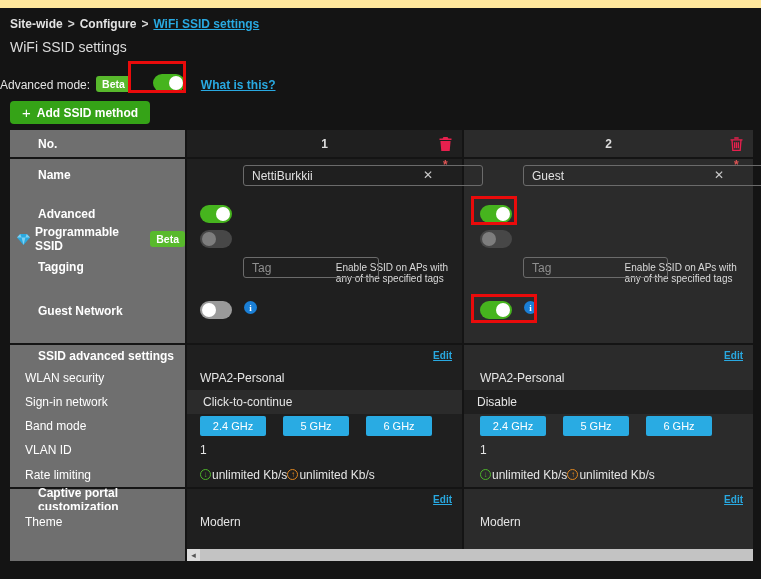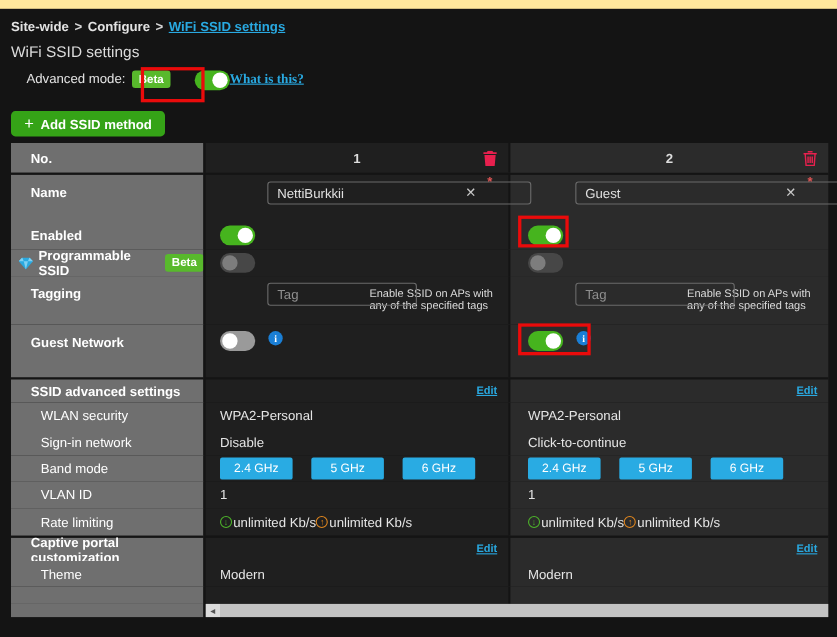--- a/index.html
+++ b/index.html
@@ -14,25 +14,25 @@
   .top-banner { position:absolute; top:0; left:0; width:761px; height:8px; background:#ffe79c; }
 
   
   .breadcrumb { position:absolute; top:17px; left:10px; font-size:12px; font-weight:700; color:#e3e3e3; }
   .breadcrumb .sep { margin:0 5px; color:#d5d5d5; }
   .crumb-link { color:#29a9e1; text-decoration:underline; cursor:pointer; }
 
   .page-title { position:absolute; top:39px; left:10px; font-size:14px; color:#dcdcdc; }
 
   
-  .adv-row { position:absolute; top:64px; left:24px; height:28px; display:flex; align-items:flex-start; font-size:12px; color:#e3e3e3; }
+  .adv-row { position:absolute; top:64px; left:0; height:28px; display:flex; align-items:flex-end; font-size:12px; color:#e3e3e3; }
   .adv-label { font-weight:400; }
   .beta-badge { background:#58b92c; color:#fff; font-size:10.5px; font-weight:700; border-radius:3px; padding:2px 6px; margin-left:6px; }
   .adv-row .tg { margin-left:22px; }
-  .help-link { color:#29a9e1; text-decoration:underline; font-size:12px; font-weight:700; cursor:pointer;font-family:Liberation Serif, serif; }
+  .help-link { color:#29a9e1; text-decoration:underline; font-size:12px; font-weight:700; margin-left:16px; cursor:pointer; }
 
   
   .add-btn { position:absolute; top:101px; left:10px; height:23px; background:#35a317; border:none; border-radius:4px;
     color:#fff; font-family:"Liberation Sans",sans-serif; font-size:12px; font-weight:700; display:flex; align-items:center; padding:0 12px; cursor:pointer; }
   .add-btn .plus { font-weight:400; font-size:15px; margin-right:6px; line-height:1; }
 
   
   .tg { width:32px; height:18px; border-radius:9px; background:#9a9a9a; position:relative; flex:0 0 auto; cursor:pointer; }
   .tg .knob { position:absolute; top:2px; left:2px; width:14px; height:14px; border-radius:50%; background:#fff; }
   .tg.on { background:#46b41e; }
@@ -41,22 +41,22 @@
   .tg.off-dark .knob { background:#7d7d7d; }
 
   
   .ssid-table {
     position:absolute; top:130px; left:10px; width:743px;
     display:grid;
     grid-template-columns:175px 277px 291px;
     grid-template-rows:27px 43px 27px 24px 44px 48px 23px 24px 24px 24px 24px 25px 23px 23px 16px 12px;
     font-size:12px;
   }
-  .lbl { background:#6f6f6f; color:#fff; font-weight:700; display:flex; align-items:center; padding-left:18px; }
-  .lbl.sub { font-weight:400; padding-left:27px; }
+  .lbl { background:#6f6f6f; color:#fff; font-weight:700; display:flex; align-items:center; padding-left:28px; }
+  .lbl.sub { font-weight:400; padding-left:15px; }
   .lbl.top { align-items:flex-start; padding-top:9px; }
   .lbl.icon-row { padding-left:7px; }
   .cell { display:flex; align-items:center; border-left:2px solid #141414; color:#e5e5e5; }
   .c1 { background:#1f1f1f; padding-left:13px; }
   .c2 { background:#2b2b2b; padding-left:16px; }
   .bt { border-top:2px solid #141414; }
   .cell.top { align-items:flex-start; padding-top:6px; }
 
   
   .hdr { position:relative; justify-content:center; padding-left:0; }
@@ -161,21 +161,21 @@
     <span class="req-star">*</span>
   </div>
   <div class="cell c2 top bt">
     <span class="input-wrap">
       <input class="txt-input" type="text" value="Guest" style="">
       <span class="clear-x">✕</span>
     </span>
     <span class="req-star">*</span>
   </div>
 
-  <div class="lbl">Enabled</div>
+  <div class="lbl">Advanced</div>
   <div class="cell c1">
     <span class="tg on">
         <span class="knob"></span>
       </span>
   </div>
   <div class="cell c2">
     <span class="tg on">
         <span class="knob"></span>
       </span>
   </div>
@@ -235,22 +235,22 @@
   </div>
   <div class="cell c2 bt edit-cell">
     <span class="edit-link">Edit</span>
   </div>
 
   <div class="lbl sub">WLAN security</div>
   <div class="cell c1">WPA2-Personal</div>
   <div class="cell c2">WPA2-Personal</div>
 
   <div class="lbl sub">Sign-in network</div>
+  <div class="cell c2">Click-to-continue</div>
   <div class="cell c1">Disable</div>
-  <div class="cell c2">Click-to-continue</div>
 
   <div class="lbl sub">Band mode</div>
   <div class="cell c1">
     <button class="band-btn">2.4 GHz</button>
     <button class="band-btn">5 GHz</button>
     <button class="band-btn">6 GHz</button>
   </div>
   <div class="cell c2">
     <button class="band-btn">2.4 GHz</button>
     <button class="band-btn">5 GHz</button>

